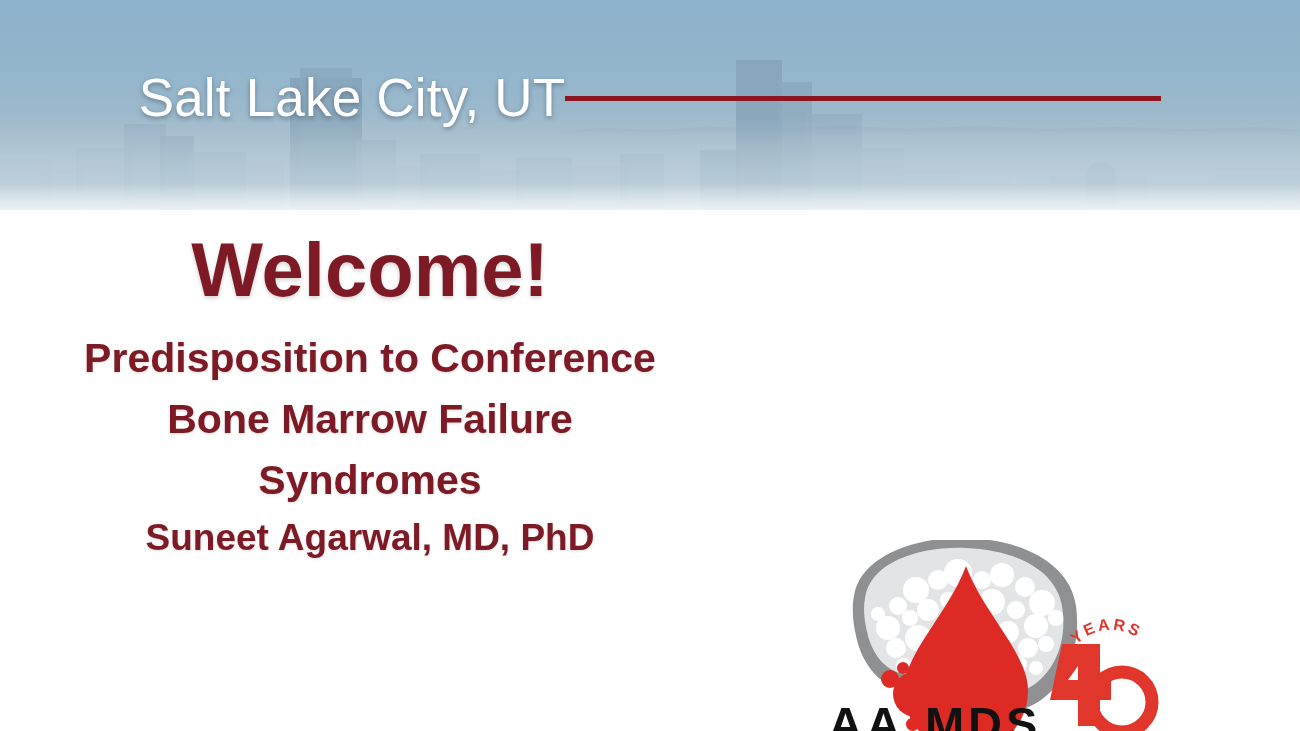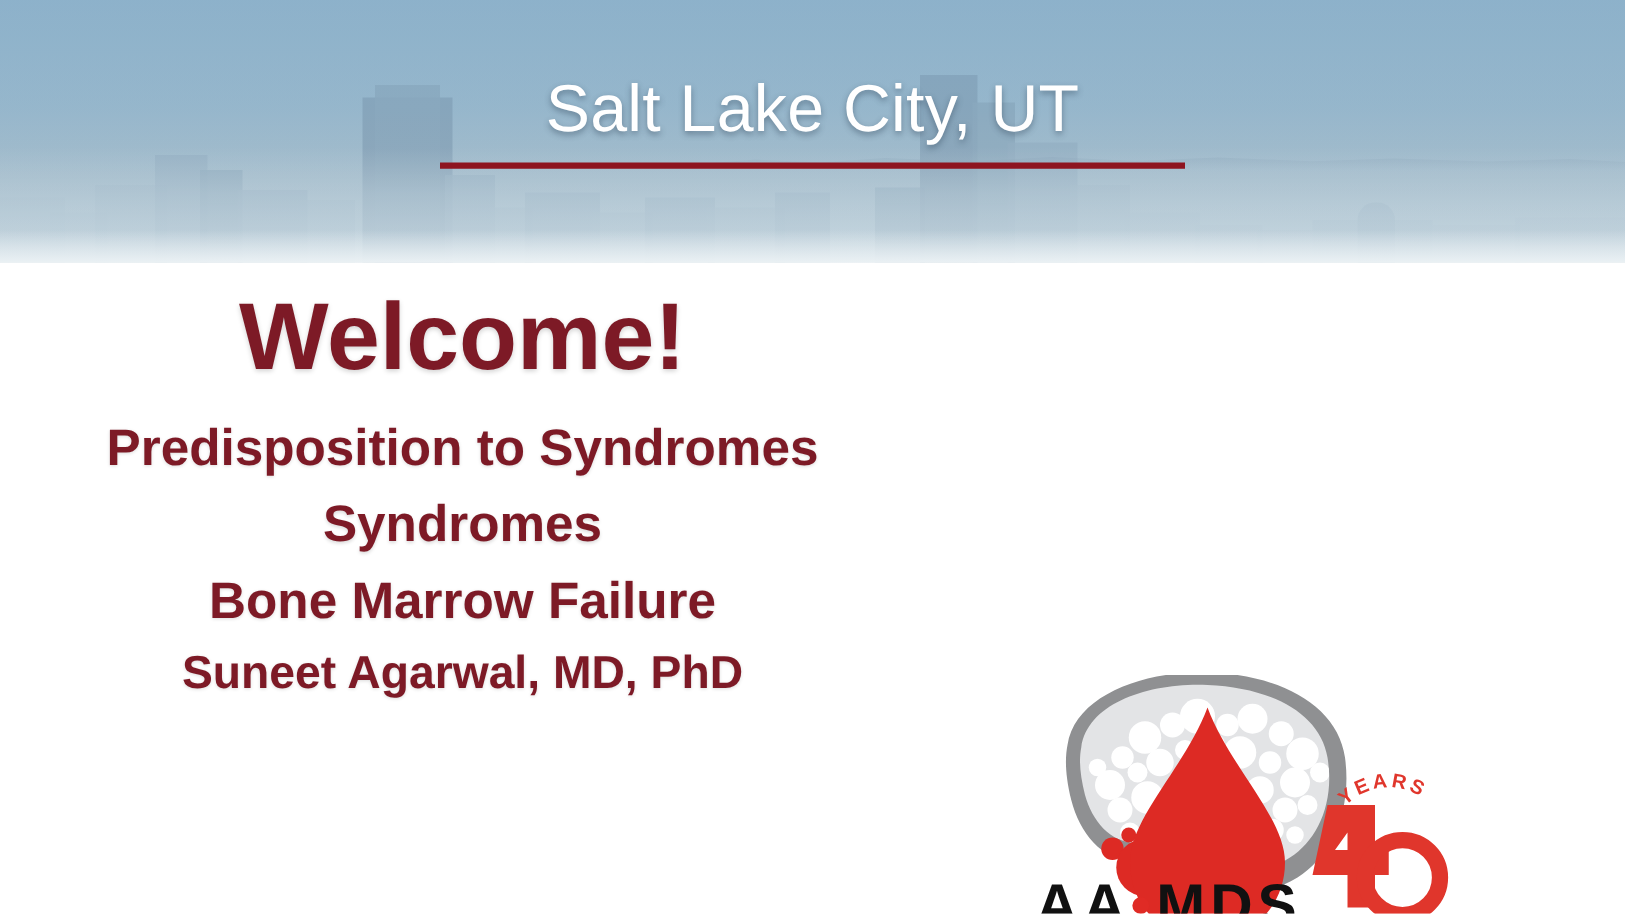--- a/index.html
+++ b/index.html
@@ -88,21 +88,21 @@
     inset: 0;
     background: linear-gradient(180deg, rgba(142,178,203,0.55) 0%, rgba(150,182,203,0.35) 45%, rgba(178,200,214,0.25) 100%);
   }
 
   .banner-text {
     position: absolute;
     left: 0; top: 0;
     width: 1300px;
     height: 210px;
     display: flex;
-    flex-direction: column;
+    flex-direction: row;
     align-items: center;
     justify-content: center;
   }
   .banner-line1 {
     color: #ffffff;
     font-size: 53px;
     font-weight: 400;
     line-height: 1.0;
     letter-spacing: 0.2px;
     text-shadow: 0 2px 5px rgba(40,60,80,0.45);
@@ -242,23 +242,23 @@
     <div class="banner-text">
       <div class="banner-line1">Salt Lake City, UT</div>
       <div class="banner-rule"></div>
     </div>
   </div>
 
   <div class="body-area">
 
     <div class="text-col">
       <div class="welcome">Welcome!</div>
-      <div class="talk-title">Predisposition to Syndromes</div>
+      <div class="talk-title">Predisposition to Conference</div>
+      <div class="talk-title">Bone Marrow Failure</div>
       <div class="talk-title">Syndromes</div>
-      <div class="talk-title">Bone Marrow Failure</div>
       <div class="speaker">Suneet Agarwal, MD, PhD</div>
     </div>
 
     <div class="logo">
 
       <svg class="logo-mark" viewBox="0 0 400 270">
         <defs>
           <clipPath id="marrowClip">
             <path d="M95,58 C100,22 150,6 196,8 C246,10 286,30 292,66
                      C298,102 284,132 262,146 C240,160 214,160 196,150

